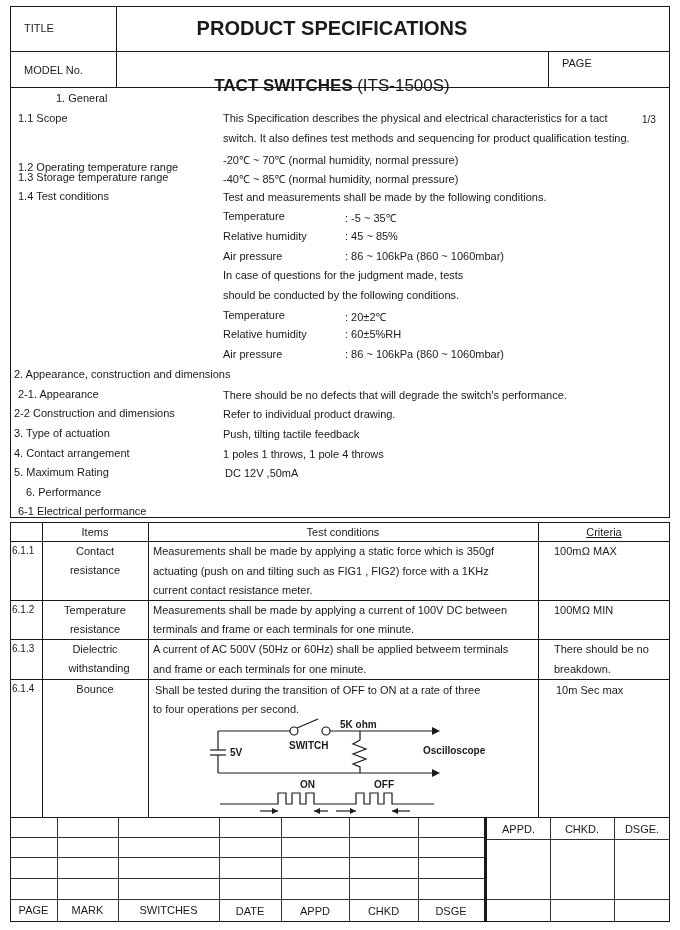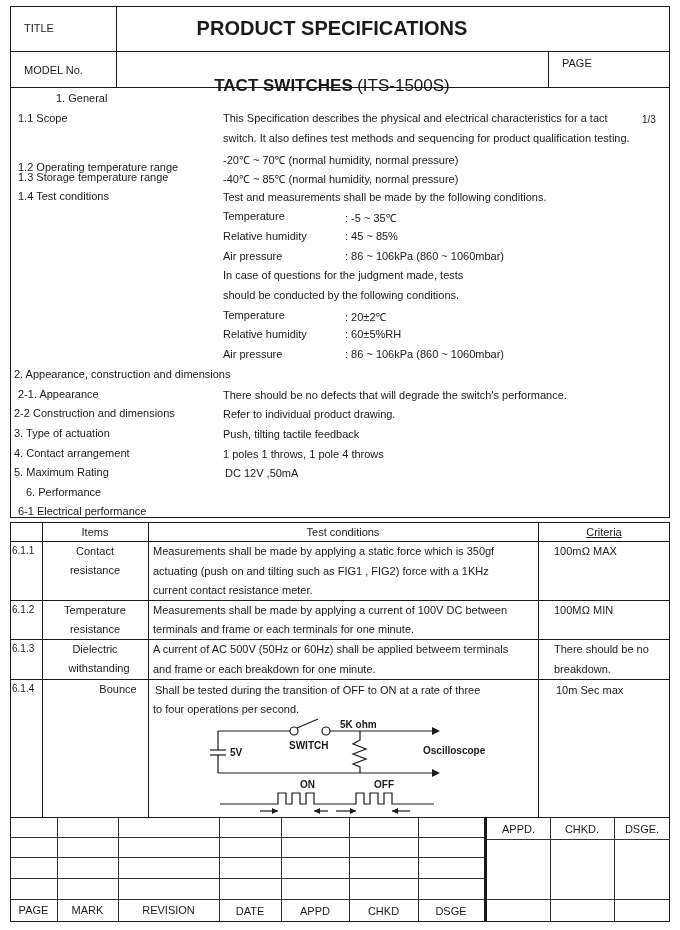--- a/index.html
+++ b/index.html
@@ -103,26 +103,26 @@
 <div class="abs t11 center" style="left:42px;width:106px;top:604px;">Temperature</div>
 <div class="abs t11 center" style="left:42px;width:106px;top:623px;">resistance</div>
 <div class="abs t11" style="left:153px;top:604px;">Measurements shall be made by applying a current of 100V DC between</div>
 <div class="abs t11" style="left:153px;top:623px;">terminals and frame or each terminals for one minute.</div>
 <div class="abs t11" style="left:554px;top:604px;">100MΩ MIN</div>
 
 <div class="abs t10" style="left:12px;top:643px;">6.1.3</div>
 <div class="abs t11 center" style="left:42px;width:106px;top:643px;">Dielectric</div>
 <div class="abs t11 center" style="left:46px;width:106px;top:662px;">withstanding</div>
 <div class="abs t11" style="left:153px;top:643px;">A current of AC 500V (50Hz or 60Hz) shall be applied betweem terminals</div>
-<div class="abs t11" style="left:153px;top:663px;">and frame or each breakdown for one minute.</div>
+<div class="abs t11" style="left:153px;top:663px;">and frame or each terminals for one minute.</div>
 <div class="abs t11" style="left:554px;top:643px;">There should be no</div>
 <div class="abs t11" style="left:554px;top:663px;">breakdown.</div>
 
 <div class="abs t10" style="left:12px;top:683px;">6.1.4</div>
-<div class="abs t11 center" style="left:42px;width:106px;top:683px;padding-left:23px;">Bounce</div>
+<div class="abs t11 center" style="left:42px;width:106px;top:683px;">Bounce</div>
 <div class="abs t11" style="left:155px;top:684px;">Shall be tested during the transition of OFF to ON at a rate of three</div>
 <div class="abs t11" style="left:153px;top:703px;">to four operations per second.</div>
 <div class="abs t11" style="left:556px;top:684px;">10m Sec max</div>
 
 <svg class="abs" style="left:200px;top:715px;" width="260" height="100" viewBox="0 0 260 100">
   <g stroke="#1a1a1a" stroke-width="1.2" fill="none">
 
     <path d="M18 16 L90 16"></path>
     <circle cx="94" cy="16" r="4"></circle>
     <line x1="97" y1="13" x2="118" y2="4"></line>
@@ -180,21 +180,21 @@
 <div class="thin-v" style="left:418px;top:818px;height:104px;"></div>
 <div class="vline" style="left:484px;top:818px;height:104px;border-left-width:3px;"></div>
 
 <div class="thin-h" style="left:487px;top:839px;width:183px;"></div>
 <div class="thin-h" style="left:487px;top:899px;width:183px;"></div>
 <div class="thin-v" style="left:550px;top:818px;height:104px;"></div>
 <div class="thin-v" style="left:614px;top:818px;height:104px;"></div>
 
 <div class="abs t11 center" style="left:10px;width:47px;top:904px;">PAGE</div>
 <div class="abs t11 center" style="left:57px;width:61px;top:904px;">MARK</div>
-<div class="abs t11 center" style="left:118px;width:101px;top:904px;">REVISION</div>
+<div class="abs t11 center" style="left:118px;width:101px;top:904px;">SWITCHES</div>
 <div class="abs t11 center" style="left:219px;width:62px;top:905px;">DATE</div>
 <div class="abs t11 center" style="left:281px;width:68px;top:905px;">APPD</div>
 <div class="abs t11 center" style="left:349px;width:69px;top:905px;">CHKD</div>
 <div class="abs t11 center" style="left:418px;width:66px;top:905px;">DSGE</div>
 
 <div class="abs t11 center" style="left:487px;width:63px;top:823px;">APPD.</div>
 <div class="abs t11 center" style="left:550px;width:64px;top:823px;">CHKD.</div>
 <div class="abs t11 center" style="left:614px;width:56px;top:823px;">DSGE.</div>
 
 </body></html>

